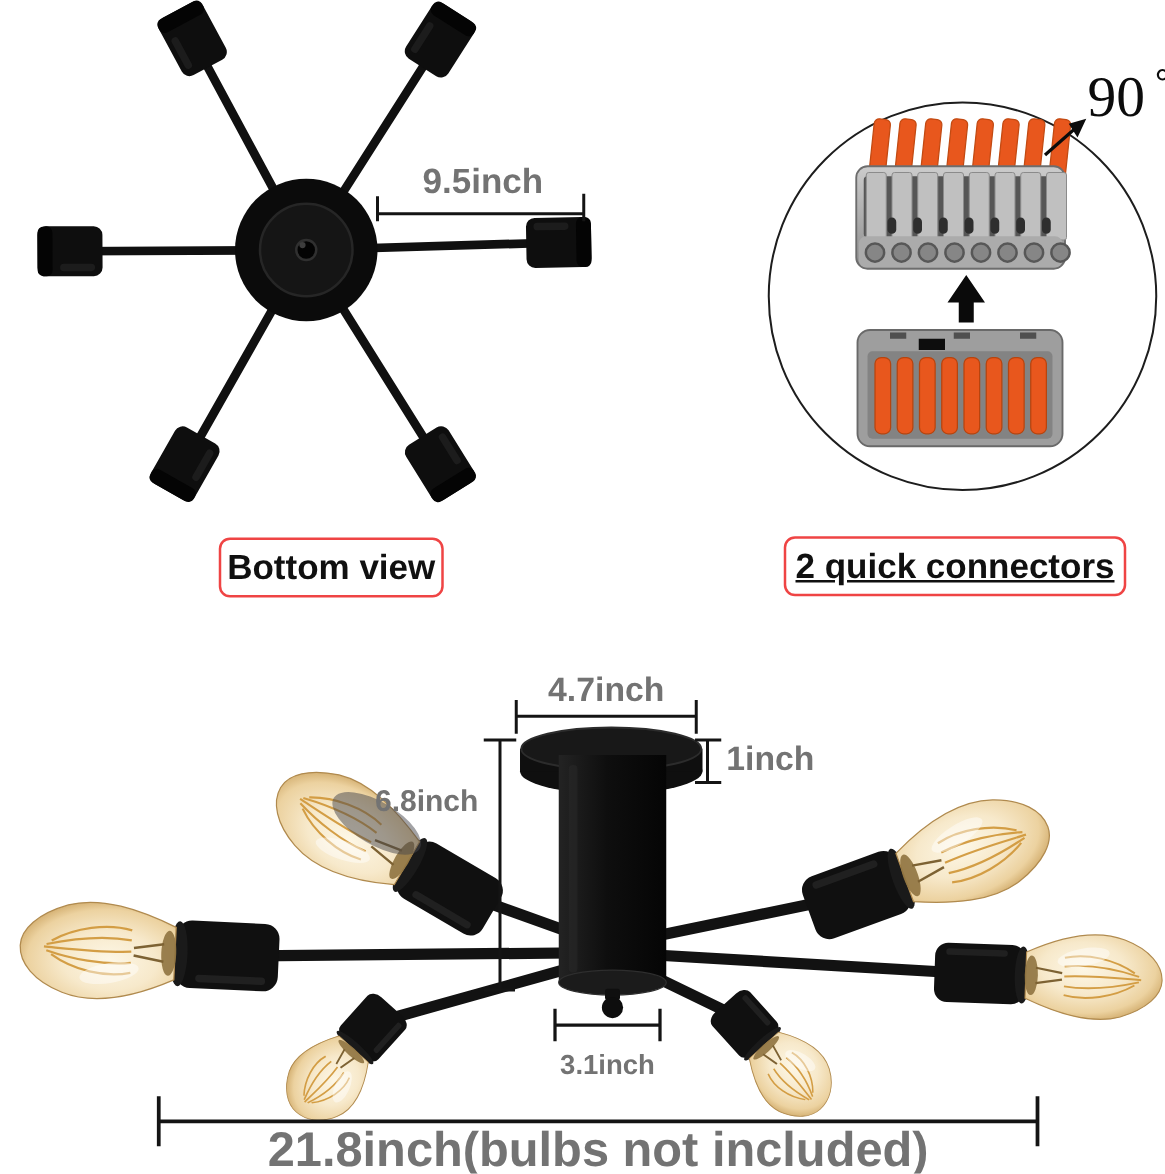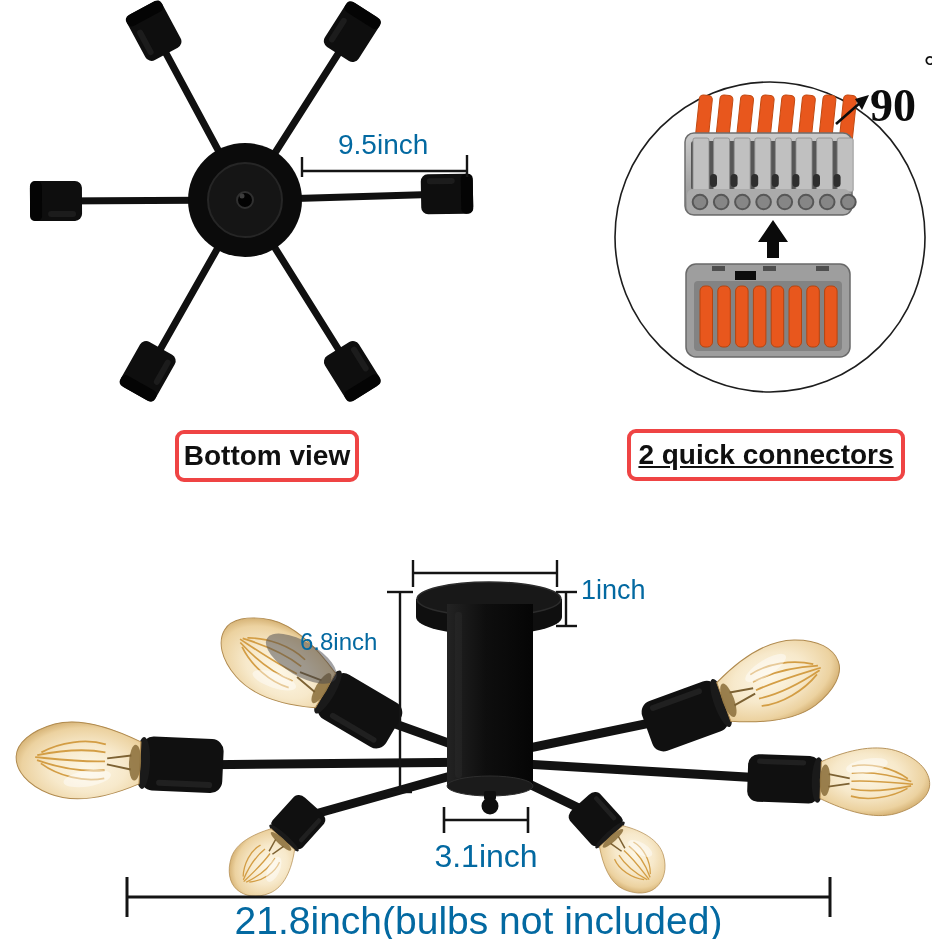--- a/index.html
+++ b/index.html
@@ -1,25 +1,25 @@
 <!DOCTYPE html>
 <html><head>
 <meta charset="utf-8">
 <style>
   html,body{margin:0;padding:0;background:#ffffff;}
   .stage{position:relative;width:932px;height:939px;background:#ffffff;overflow:hidden;
          font-family:"Liberation Sans", sans-serif;}
   .scene{position:absolute;left:0;top:0;}
-  .txt{position:absolute;color:#0369a1;font-weight:400;white-space:nowrap;line-height:1.05;}
+  .txt{position:absolute;color:#737373;font-weight:700;white-space:nowrap;line-height:1.05;}
   .center{text-align:center;}
   .cap-box{position:absolute;display:flex;align-items:center;justify-content:center;
-           border:4px solid #ef4444;border-radius:9px;background:#ffffff;color:#101010;
+           border:2px solid #ef4444;border-radius:9px;background:#ffffff;color:#101010;
            font-weight:600;font-size:28px;}
   .deg-wrap{position:absolute;display:flex;align-items:flex-start;color:#0c0c0c;}
-  .deg-num{font-family:"Liberation Serif", serif;font-weight:700;font-size:46px;line-height:1;margin-top:28px;}
+  .deg-num{font-family:"Liberation Serif", serif;font-weight:400;font-size:46px;line-height:1;}
   .deg-sym{font-family:"Liberation Serif", serif;font-weight:700;font-size:30px;line-height:1;
            margin-left:8px;transform:translateY(-4px);}
 </style>
 </head>
 <body>
 
 <div class="stage">
 
 <svg class="scene" width="932" height="939" viewBox="0 0 932 939">
   <defs>
@@ -248,22 +248,23 @@
 
 <div class="cap-box" style="left:175px;top:430px;width:176px;height:44px;">Bottom view</div>
 
 <div class="deg-wrap" style="left:870px;top:55px;">
   <span class="deg-num">90</span>
   <span class="deg-sym">°</span>
 </div>
 
 <div class="cap-box" style="left:627px;top:429px;width:270px;height:44px;text-decoration:underline;">2 quick connectors</div>
 
-
-<div class="txt" style="left:581px;top:576px;font-size:27px;">1inch</div>
+<div class="txt center" style="left:412px;top:538px;width:146px;font-size:27px;">4.7inch</div>
+
+<div class="txt" style="left:581px;top:593px;font-size:27px;">1inch</div>
 
 <div class="txt" style="left:300px;top:629px;font-size:24px;">6.8inch</div>
 
-<div class="txt center" style="left:424px;top:840px;width:124px;font-size:32px;">3.1inch</div>
+<div class="txt center" style="left:424px;top:840px;width:124px;font-size:22px;">3.1inch</div>
 
 <div class="txt center" style="left:127px;top:901px;width:703px;font-size:39px;">21.8inch(bulbs not included)</div>
 
 </div>
 
 </body></html>

